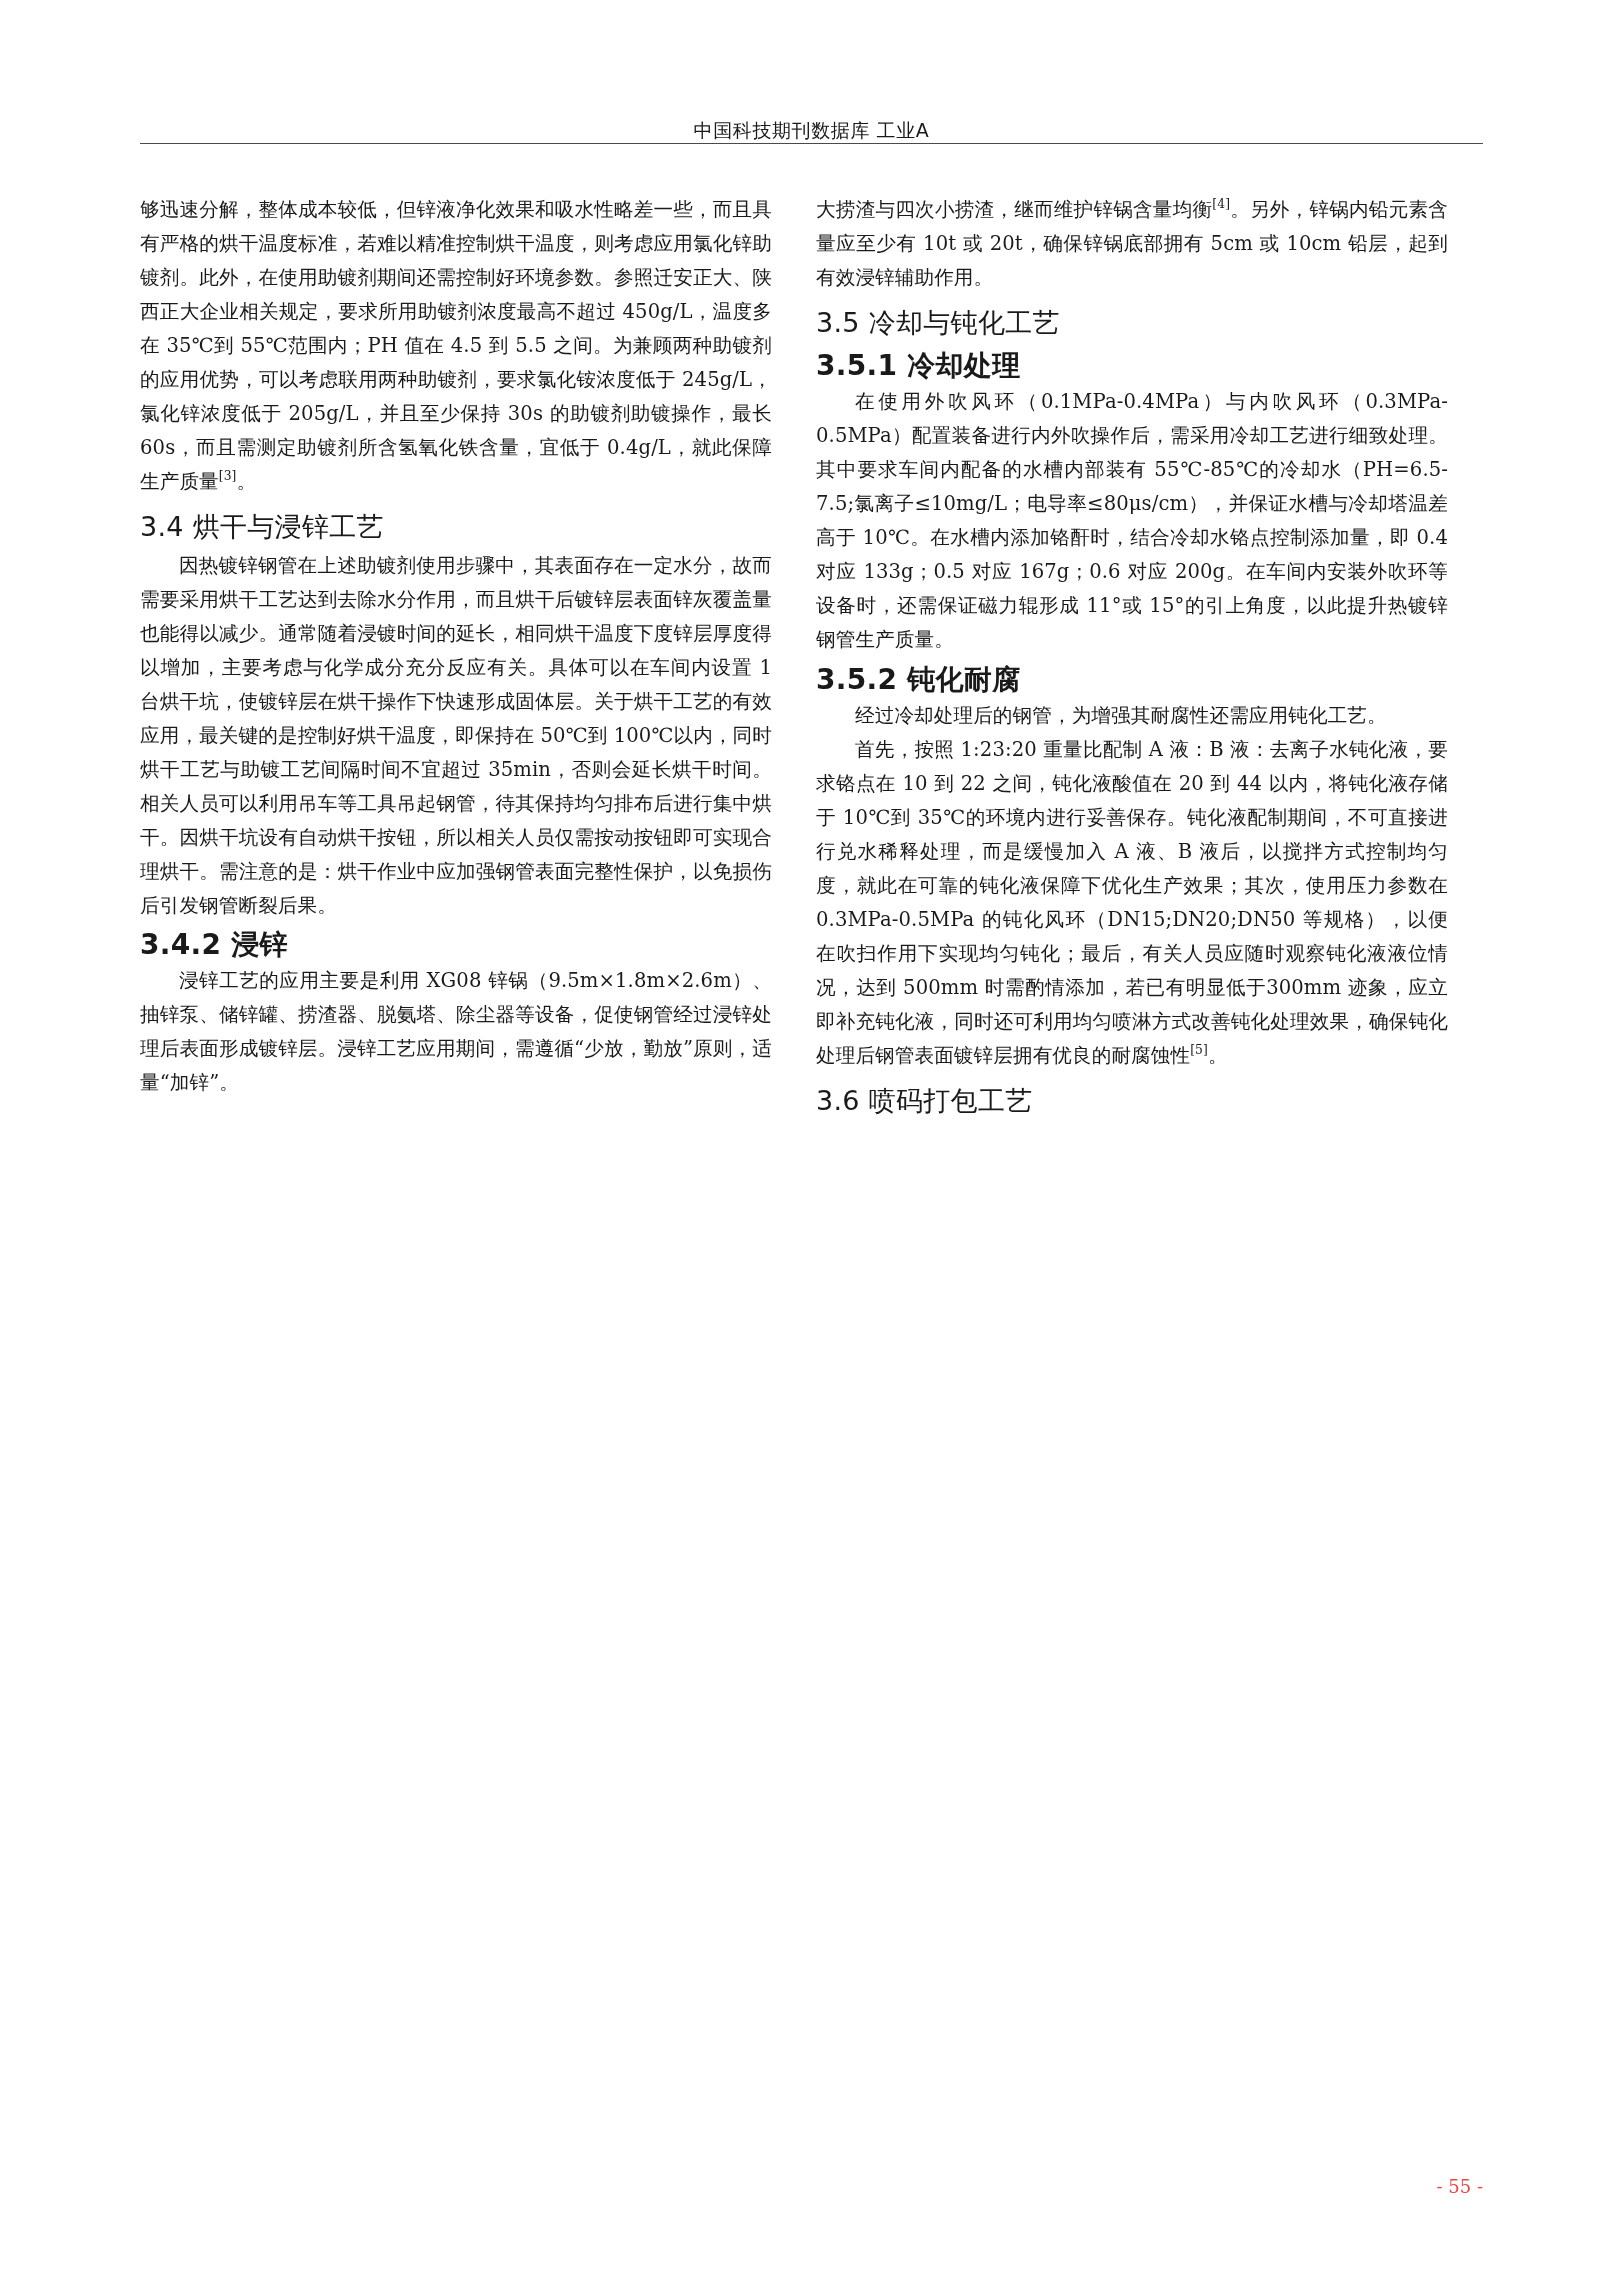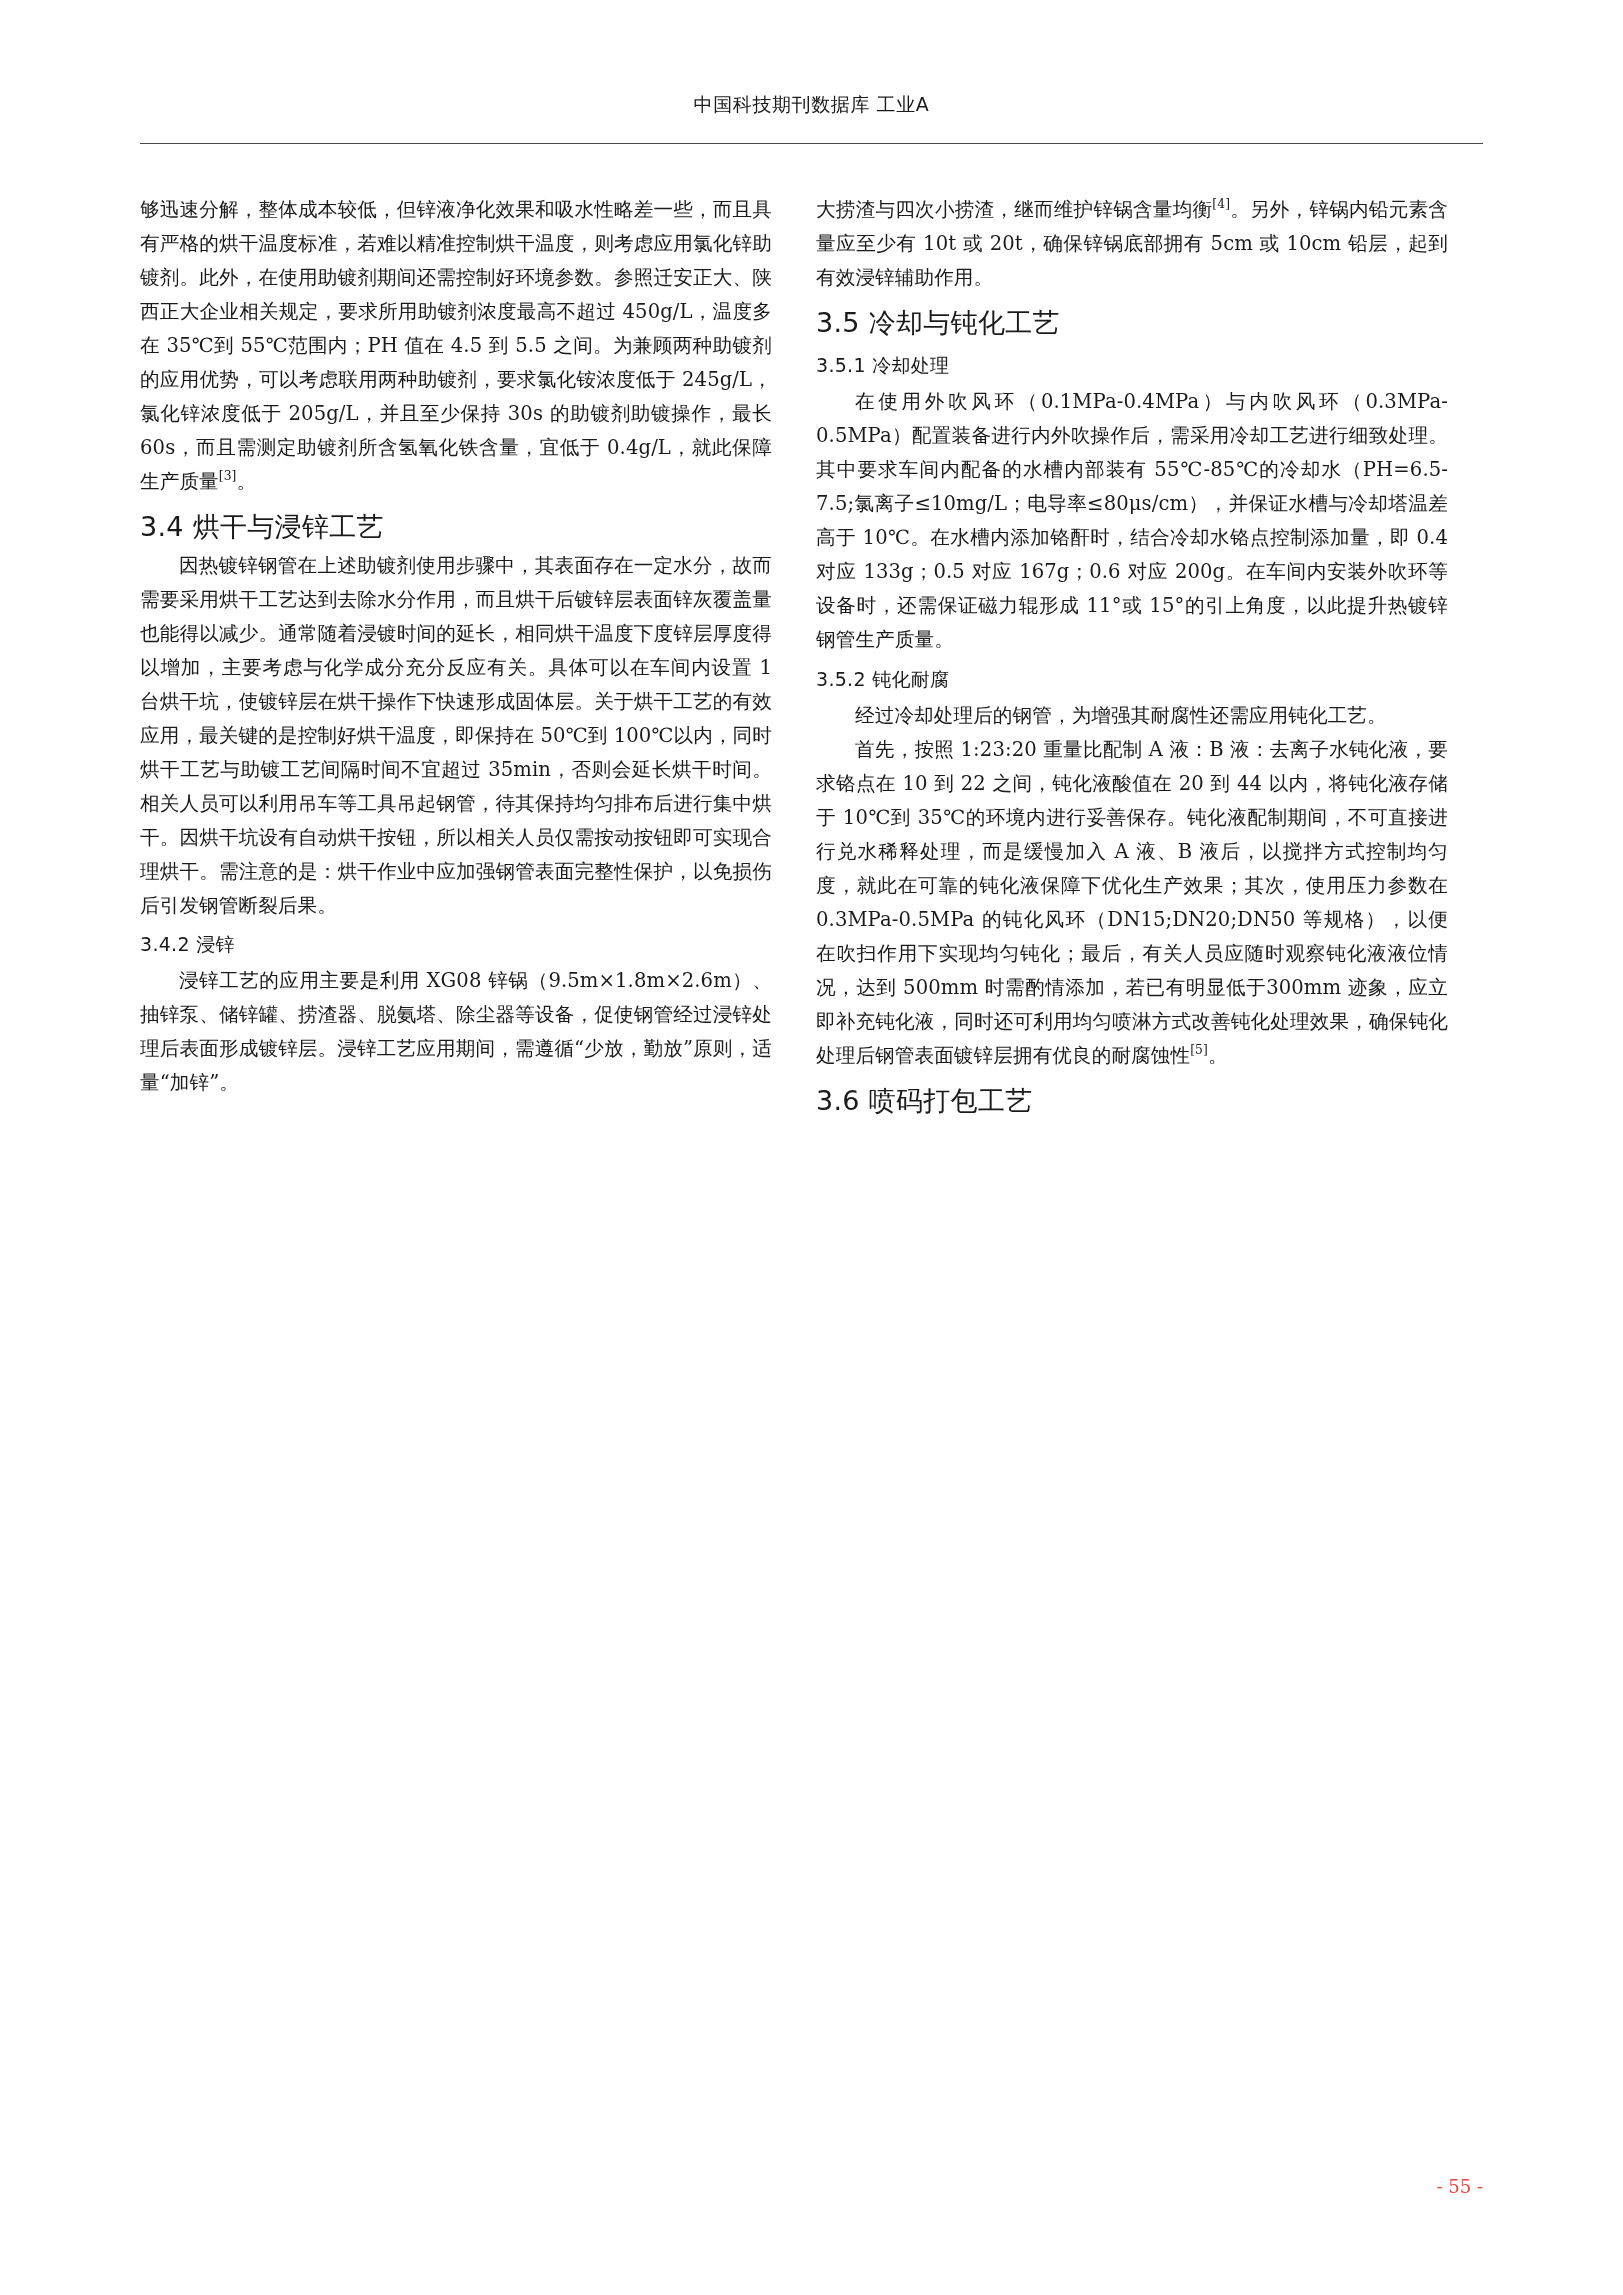--- a/index.html
+++ b/index.html
@@ -15,21 +15,21 @@
     position: relative;
     overflow: hidden;
   }
   .page {
     position: absolute;
     inset: 0;
     padding: 0;
   }
   .header {
     position: absolute;
-    top: 92px;
+    top: 118px;
     left: 140px;
     right: 140px;
     text-align: center;
     font-family: "DejaVu Sans", "Liberation Sans", sans-serif;
     font-size: 19px;
     letter-spacing: 0.6px;
     color: #1a1a1a;
   }
   .header-rule {
     position: absolute;
@@ -69,25 +69,25 @@
     font-family: "DejaVu Sans", "Liberation Sans", sans-serif;
     font-size: 27px;
     line-height: 42px;
     margin-top: 7px;
     margin-bottom: 1.2px;
     font-weight: normal;
     letter-spacing: 0.3px;
   }
   .h3 {
     font-family: "DejaVu Sans", "Liberation Sans", sans-serif;
-    font-size: 19px;
+    font-size: 28px;
     line-height: 39px;
     margin-top: 2.3px;
     margin-bottom: 0px;
-    font-weight: normal;
+    font-weight: bold;
     letter-spacing: 0.3px;
   }
   sup {
     font-size: 12.3px;
     vertical-align: super;
     line-height: 0;
   }
   .footer {
     position: absolute;
     right: 140px;

